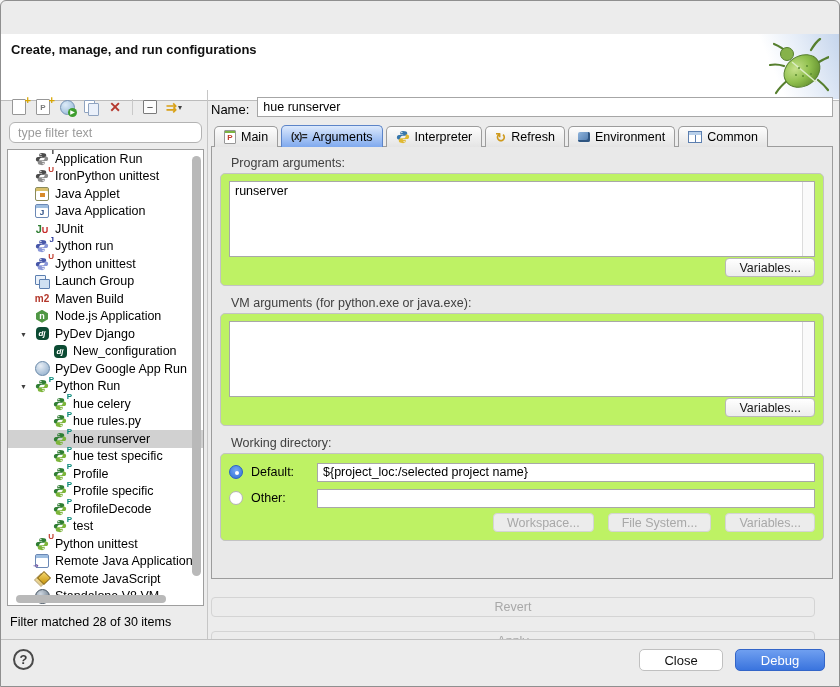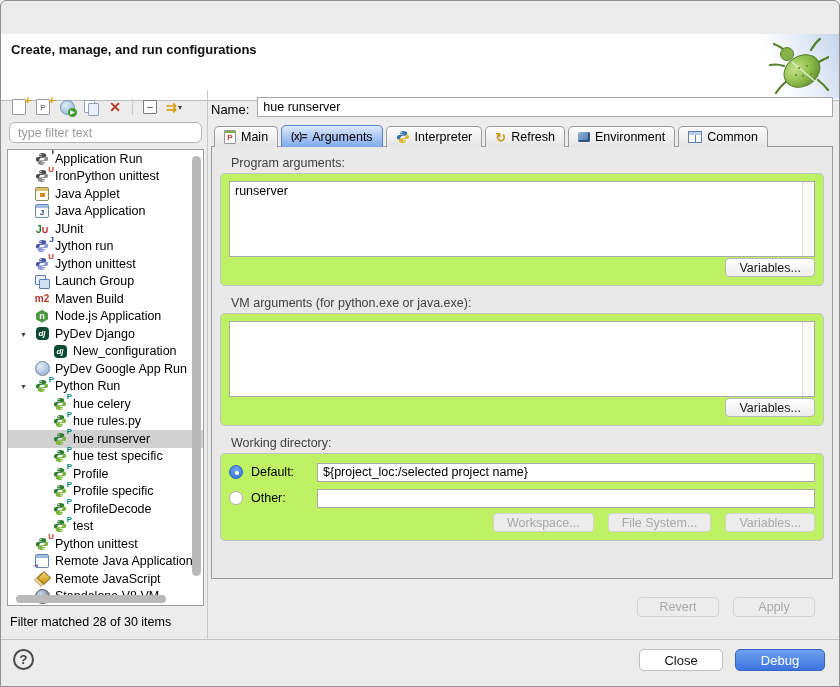--- a/index.html
+++ b/index.html
@@ -93,21 +93,21 @@
   .btnrow{display:flex;justify-content:flex-end;margin-top:1px;gap:14px;align-items:center;}
   .btn{display:inline-flex;align-items:center;justify-content:center;height:19px;padding:0 13px;font-size:12.5px;border:1px solid #b9b9b9;border-radius:4px;background:linear-gradient(#ffffff,#ededed);color:#1a1a1a;box-sizing:border-box;font-family:"Liberation Sans",sans-serif;}
   .btn.disabled{color:#a8a8a8;background:#ececec;border-color:#d4d4d4;}
   .wdrow{display:flex;align-items:center;gap:8px;height:22px;margin-bottom:4px;}
   .wdrow .rlabel{font-size:12.5px;width:58px;color:#000;}
   .wdrow input{flex:1;height:19px;border:1px solid #a8a8a8;background:#fff;font-size:12.5px;padding:0 5px;outline:none;box-sizing:border-box;}
   .radio{width:14px;height:14px;border-radius:50%;box-sizing:border-box;position:relative;flex:none;}
   .radio.sel{background:radial-gradient(circle at 50% 35%,#74a7f2,#2f6fd8);border:1px solid #2a62c4;}
   .radio.sel i{position:absolute;left:5px;top:5px;width:4px;height:4px;border-radius:50%;background:#fff;}
   .radio.un{background:#fff;border:1px solid #b4b4b4;}
-  .actionrow{display:flex;justify-content:flex-end;gap:14px;margin-top:18px;padding-right:18px;}
+  .actionrow{display:flex;justify-content:flex-end;gap:14px;margin-top:18px;padding-right:18px;flex-direction:column;}
   .actionrow .btn{height:20px;min-width:82px;}
   
   .footer{position:absolute;left:0;right:0;bottom:0;height:46px;border-top:1px solid #c2c2c2;background:#ececec;}
   .help{position:absolute;left:12px;top:9px;width:21px;height:21px;border:2px solid #4a4a4a;border-radius:50%;display:flex;align-items:center;justify-content:center;font-size:13px;font-weight:bold;color:#3a3a3a;box-sizing:border-box;background:transparent;}
   .fbtns{position:absolute;right:14px;top:9px;display:flex;gap:12px;}
   .fbtn{height:22px;min-width:84px;display:inline-flex;align-items:center;justify-content:center;font-size:13px;border-radius:5px;border:1px solid #c0c0c0;background:#fff;color:#111;box-sizing:border-box;padding:0 10px;font-family:"Liberation Sans",sans-serif;}
   .fbtn.primary{min-width:90px;background:linear-gradient(#6f9ff0,#3a74de);border-color:#3365c8;color:#fff;}
 </style>
 </head>
 <body>

